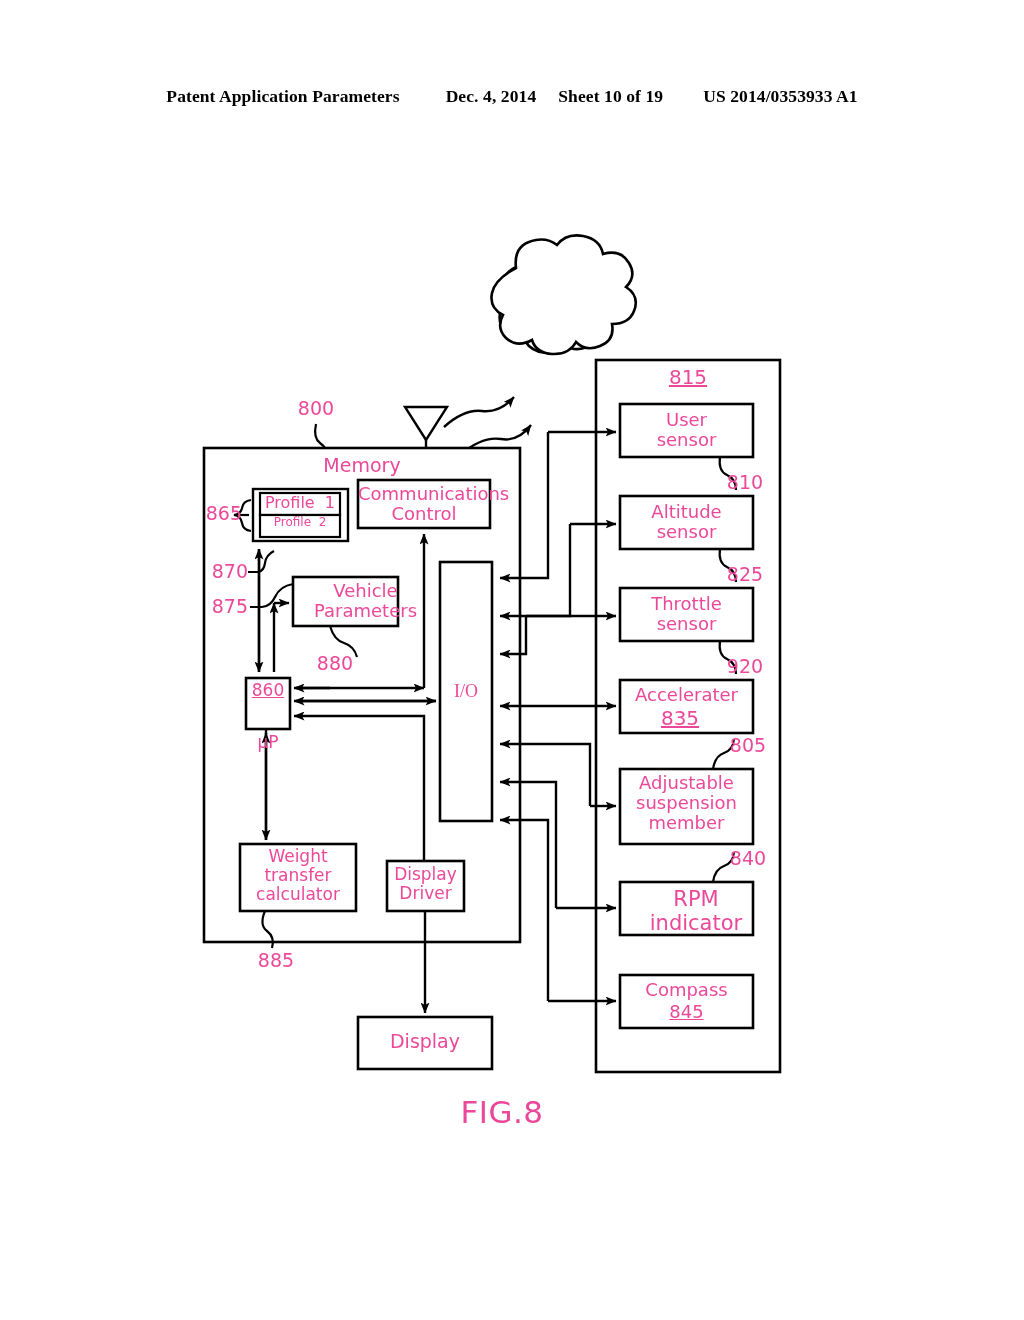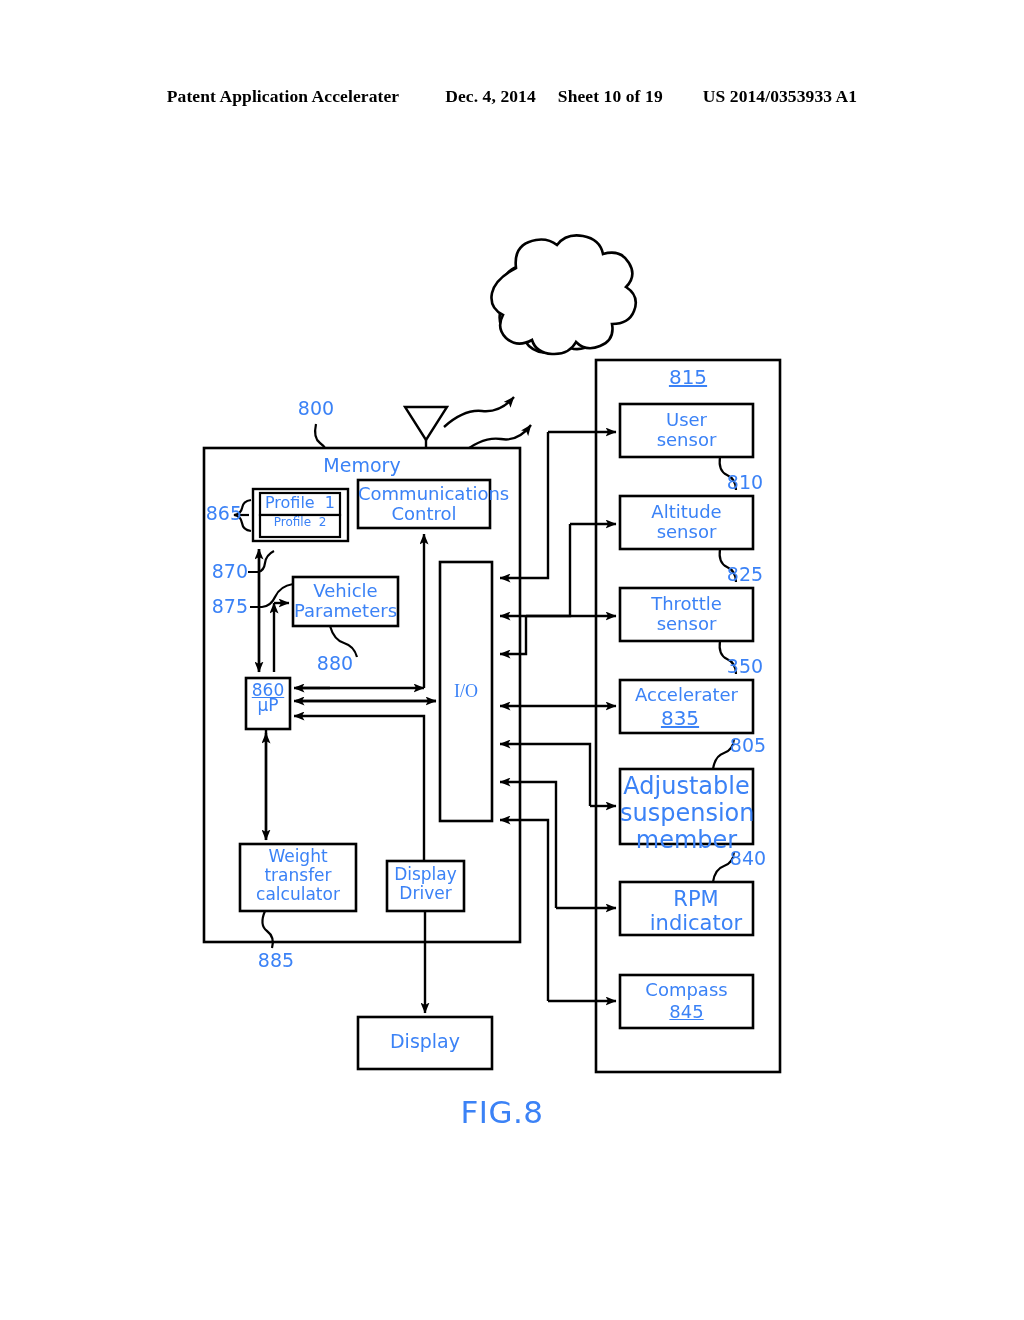--- a/index.html
+++ b/index.html
@@ -15,31 +15,31 @@
   .hdr-gap-a{width:46px;}
   .hdr-gap-b{width:22px;}
   .hdr-gap-c{width:40px;}
 
   
   #figure{position:absolute;left:0;top:0;width:1024px;height:1320px;}
   #figure svg{position:absolute;left:0;top:0;}
 
   
   .lbl{position:absolute;text-align:center;line-height:1.12;
-       font-family:"DejaVu Sans", sans-serif;color:#3b82f6;white-space:pre;}
+       font-family:"DejaVu Sans", sans-serif;color:#ec4899;white-space:pre;}
   .box-lbl{font-size:17px;}
   .ref{font-size:19px;font-family:"DejaVu Sans", sans-serif;}
   .ref-u{text-decoration:underline;}
   .fig-cap{font-size:31px;letter-spacing:.5px;font-family:"DejaVu Sans", sans-serif;}
 </style>
 </head>
 <body>
 
 <div id="pub-header">
-  <span>Patent Application Accelerater</span>
+  <span>Patent Application Parameters</span>
   <span class="hdr-gap-a"></span>
   <span>Dec. 4, 2014</span>
   <span class="hdr-gap-b"></span>
   <span>Sheet 10 of 19</span>
   <span class="hdr-gap-c"></span>
   <span>US 2014/0353933 A1</span>
 </div>
 
 <div id="figure">
 
@@ -191,27 +191,27 @@
 
 <div class="lbl box-lbl" style="left:260px;top:494px;width:80px;font-size:16px;">Profile  1</div>
 <div class="lbl box-lbl" style="left:260px;top:516px;width:80px;font-size:12px;">Profile  2</div>
 
 <div class="lbl ref" style="left:196px;top:561px;width:52px;text-align:right;">870</div>
 <div class="lbl ref" style="left:196px;top:596px;width:52px;text-align:right;">875</div>
 
 <div class="lbl box-lbl" style="left:358px;top:484px;width:132px;font-size:18px;">Communications
 Control</div>
 
-<div class="lbl box-lbl" style="left:293px;top:581px;width:105px;font-size:18px;">Vehicle
+<div class="lbl box-lbl" style="left:293px;top:581px;width:105px;font-size:18px;padding-left:20px;">Vehicle
 Parameters</div>
 
 <div class="lbl ref" style="left:305px;top:653px;width:60px;">880</div>
 
 <div class="lbl ref ref-u" style="left:246px;top:681px;width:44px;font-size:17px;">860</div>
-<div class="lbl box-lbl" style="left:246px;top:696px;width:44px;font-size:17px;">µP</div>
+<div class="lbl box-lbl" style="left:246px;top:733px;width:44px;font-size:17px;">µP</div>
 
 <div class="lbl box-lbl" style="left:440px;top:681px;width:52px;font-size:18px;font-family:'Liberation Serif',serif;">I/O</div>
 
 <div class="lbl box-lbl" style="left:240px;top:847px;width:116px;font-size:17px;">Weight
 transfer
 calculator</div>
 
 <div class="lbl ref" style="left:246px;top:950px;width:60px;">885</div>
 
 <div class="lbl box-lbl" style="left:387px;top:865px;width:77px;font-size:17px;">Display
@@ -224,27 +224,27 @@
 <div class="lbl box-lbl" style="left:620px;top:410px;width:133px;font-size:18px;">User
 sensor</div>
 <div class="lbl ref" style="left:715px;top:472px;width:60px;">810</div>
 
 <div class="lbl box-lbl" style="left:620px;top:502px;width:133px;font-size:18px;">Altitude
 sensor</div>
 <div class="lbl ref" style="left:715px;top:564px;width:60px;">825</div>
 
 <div class="lbl box-lbl" style="left:620px;top:594px;width:133px;font-size:18px;">Throttle
 sensor</div>
-<div class="lbl ref" style="left:715px;top:656px;width:60px;">350</div>
+<div class="lbl ref" style="left:715px;top:656px;width:60px;">920</div>
 
 <div class="lbl box-lbl" style="left:620px;top:685px;width:133px;font-size:18px;">Accelerater</div>
 <div class="lbl ref ref-u" style="left:620px;top:707px;width:120px;font-size:20px;">835</div>
 <div class="lbl ref" style="left:718px;top:735px;width:60px;">805</div>
 
-<div class="lbl box-lbl" style="left:620px;top:773px;width:133px;font-size:24px;">Adjustable
+<div class="lbl box-lbl" style="left:620px;top:773px;width:133px;font-size:18px;">Adjustable
 suspension
 member</div>
 <div class="lbl ref" style="left:718px;top:848px;width:60px;">840</div>
 
 <div class="lbl box-lbl" style="left:620px;top:888px;width:152px;font-size:21px;">RPM
 indicator</div>
 
 <div class="lbl box-lbl" style="left:620px;top:980px;width:133px;font-size:18px;">Compass</div>
 <div class="lbl ref ref-u" style="left:620px;top:1002px;width:133px;font-size:18px;">845</div>
 

